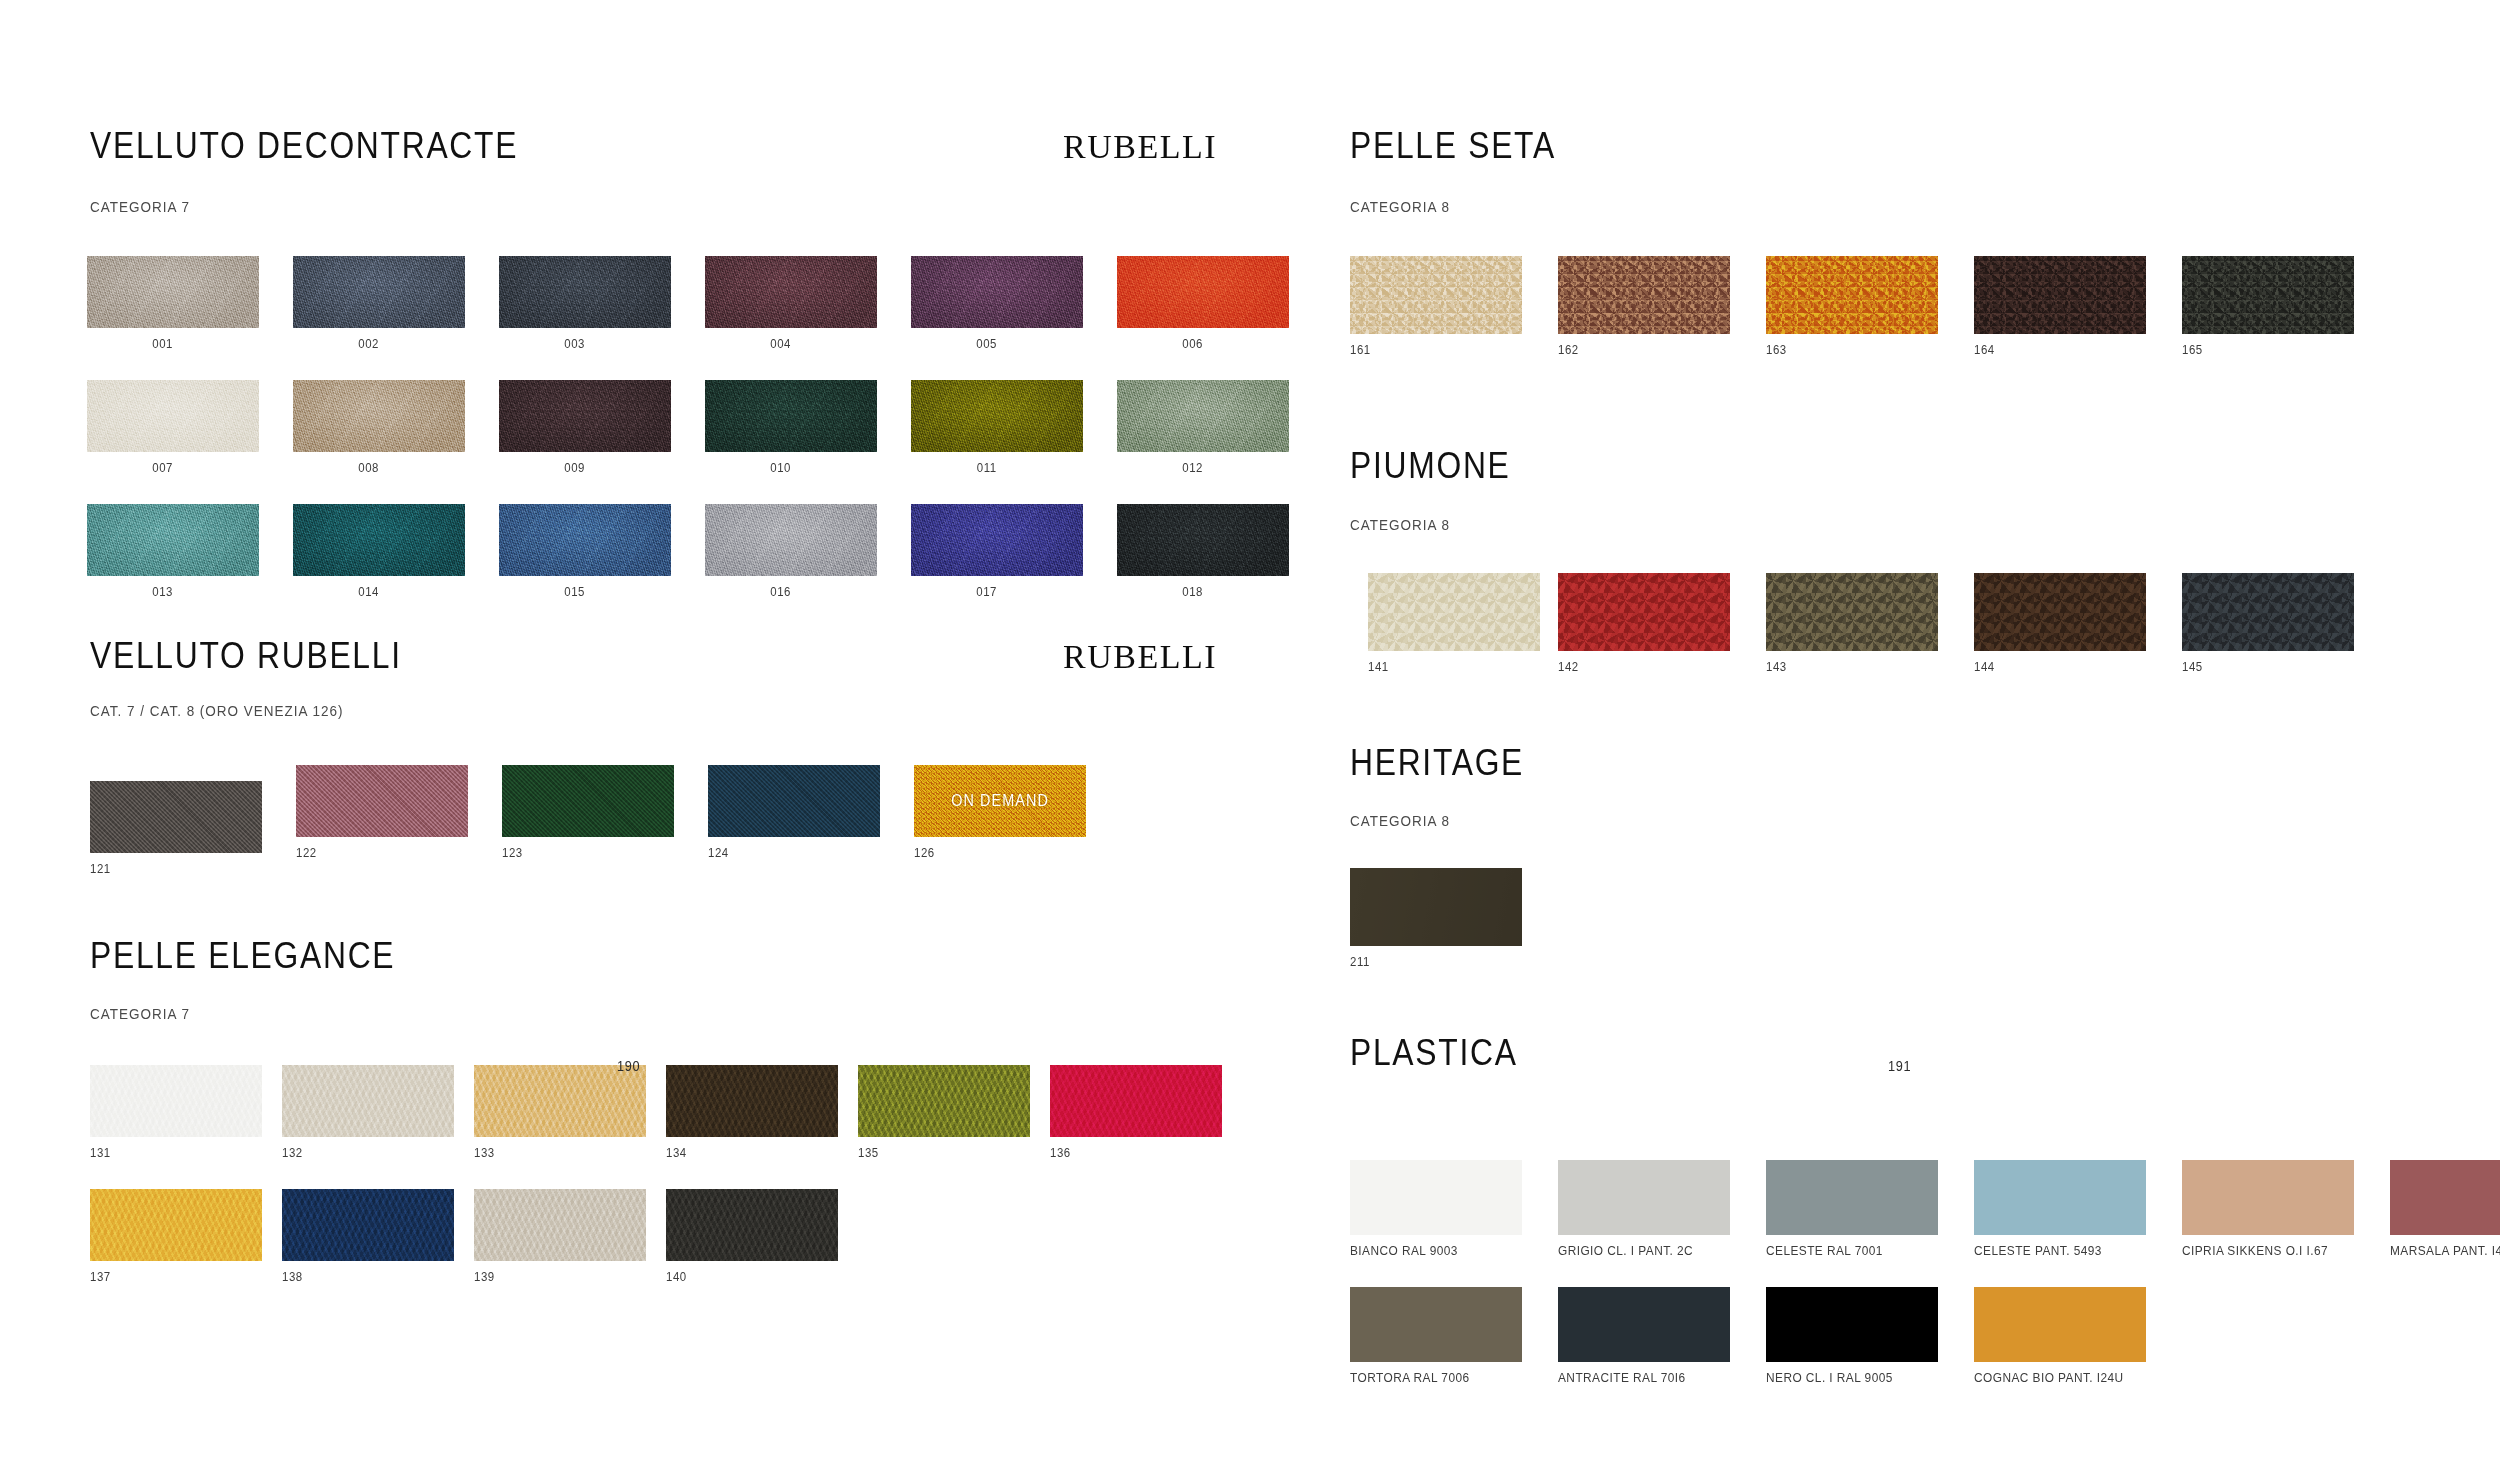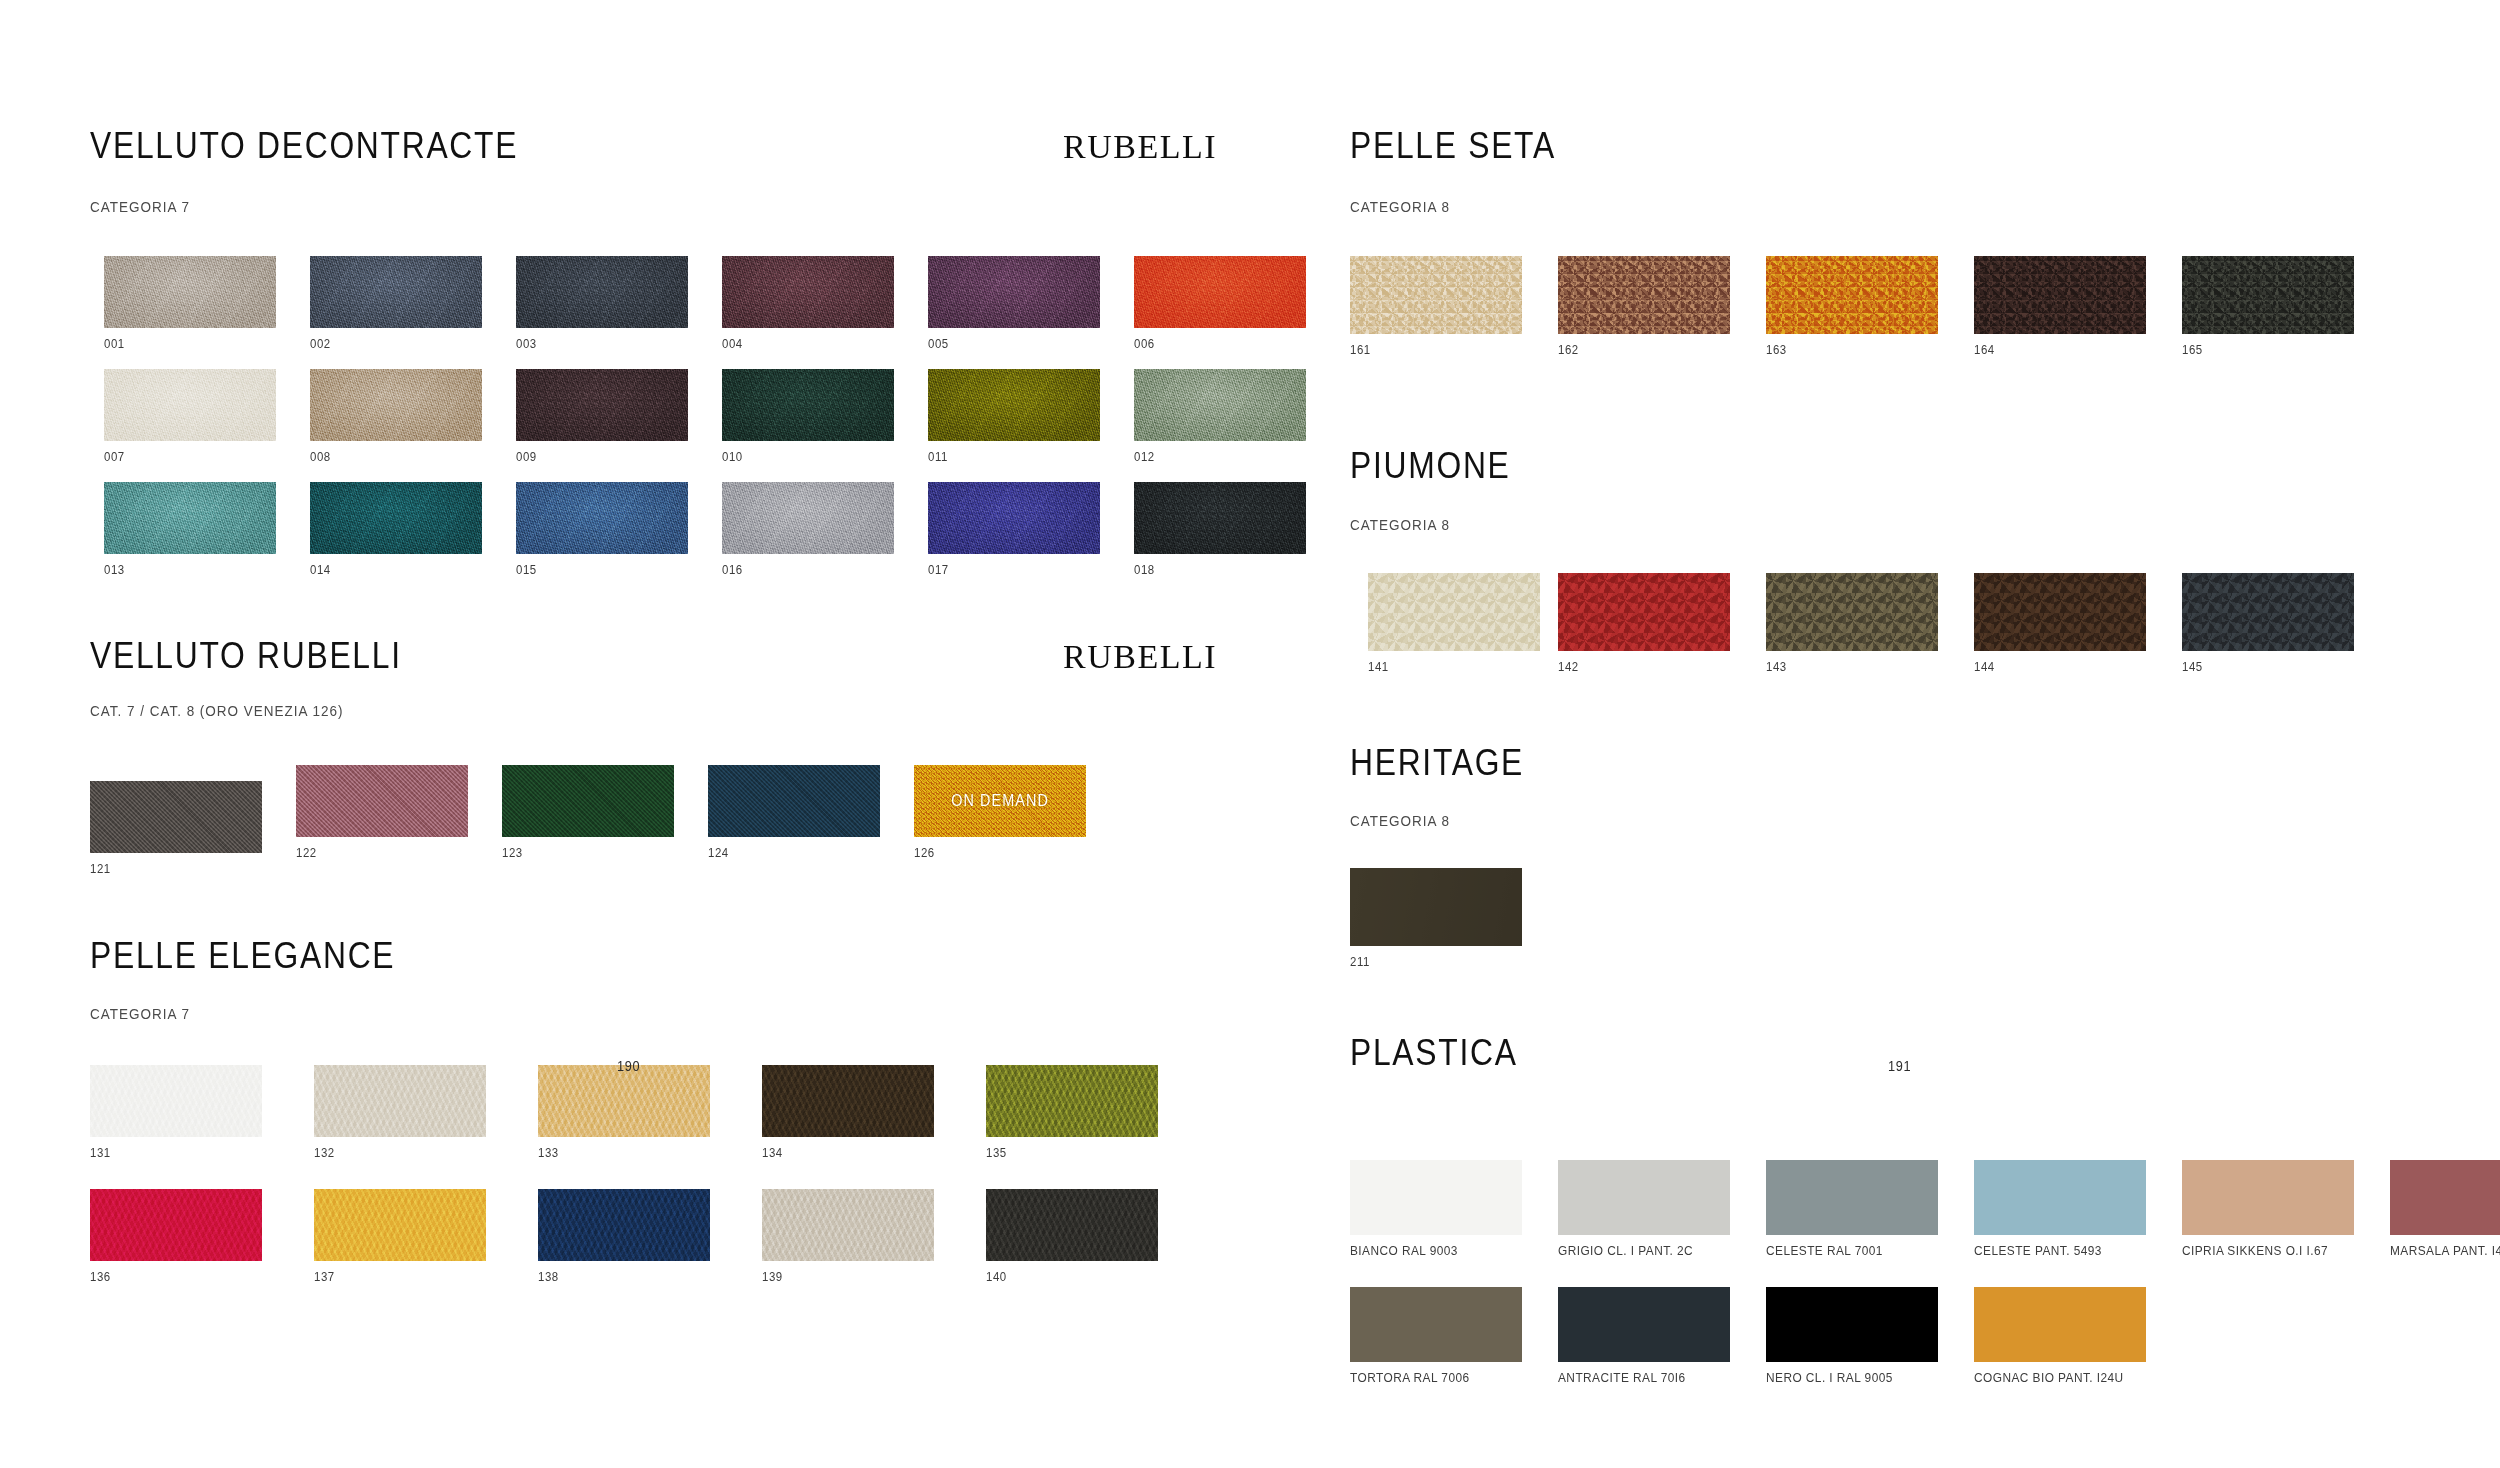--- a/index.html
+++ b/index.html
@@ -157,21 +157,21 @@
   <div class="page page-left">
 
     <div class="section" style="left:90px; top:125px;">
       <div class="sec-title">VELLUTO DECONTRACTE</div>
     </div>
     <div class="section" style="left:90px; top:198px;">
       <div class="sec-sub">CATEGORIA 7</div>
     </div>
     <div class="brand-logo" style="left:1063px; top:128px;">RUBELLI</div>
 
-    <div class="swatch-grid" id="grid-0" style="left: 104px; top: 256px; width: 1202px; gap: 18px 34px; display: flex; flex-wrap: wrap;">
+    <div class="swatch-grid" id="grid-0" style="left: 87px; top: 256px; width: 1202px; gap: 29px 34px; display: flex; flex-wrap: wrap; text-align: center;">
         <div class="swatch-cell" style="width: 172px;">
           <div class="swatch tex-velvet" style="width: 172px; height: 72px; background: rgb(179, 170, 160);"></div>
           <div class="swatch-label">001</div>
         </div>
         <div class="swatch-cell" style="width: 172px;">
           <div class="swatch tex-velvet" style="width: 172px; height: 72px; background: rgb(76, 86, 102);"></div>
           <div class="swatch-label">002</div>
         </div>
         <div class="swatch-cell" style="width: 172px;">
           <div class="swatch tex-velvet" style="width: 172px; height: 72px; background: rgb(57, 64, 74);"></div>
@@ -272,21 +272,21 @@
         </div>
       </div>
 
     <div class="section" style="left:90px; top:935px;">
       <div class="sec-title">PELLE ELEGANCE</div>
     </div>
     <div class="section" style="left:90px; top:1005px;">
       <div class="sec-sub">CATEGORIA 7</div>
     </div>
 
-    <div class="swatch-grid" id="grid-2" style="left: 90px; top: 1065px; width: 1202px; display: flex; flex-wrap: wrap; gap: 29px 52px;">
+    <div class="swatch-grid" id="grid-2" style="left: 90px; top: 1065px; width: 1202px; display: flex; flex-wrap: wrap; gap: 29px 20px;">
         <div class="swatch-cell" style="width: 172px;">
           <div class="swatch tex-leather-fine" style="width: 172px; height: 72px; background: rgb(242, 242, 240);"></div>
           <div class="swatch-label">131</div>
         </div>
         <div class="swatch-cell" style="width: 172px;">
           <div class="swatch tex-leather-fine" style="width: 172px; height: 72px; background: rgb(217, 211, 198);"></div>
           <div class="swatch-label">132</div>
         </div>
         <div class="swatch-cell" style="width: 172px;">
           <div class="swatch tex-leather-fine" style="width: 172px; height: 72px; background: rgb(224, 191, 128);"></div>

